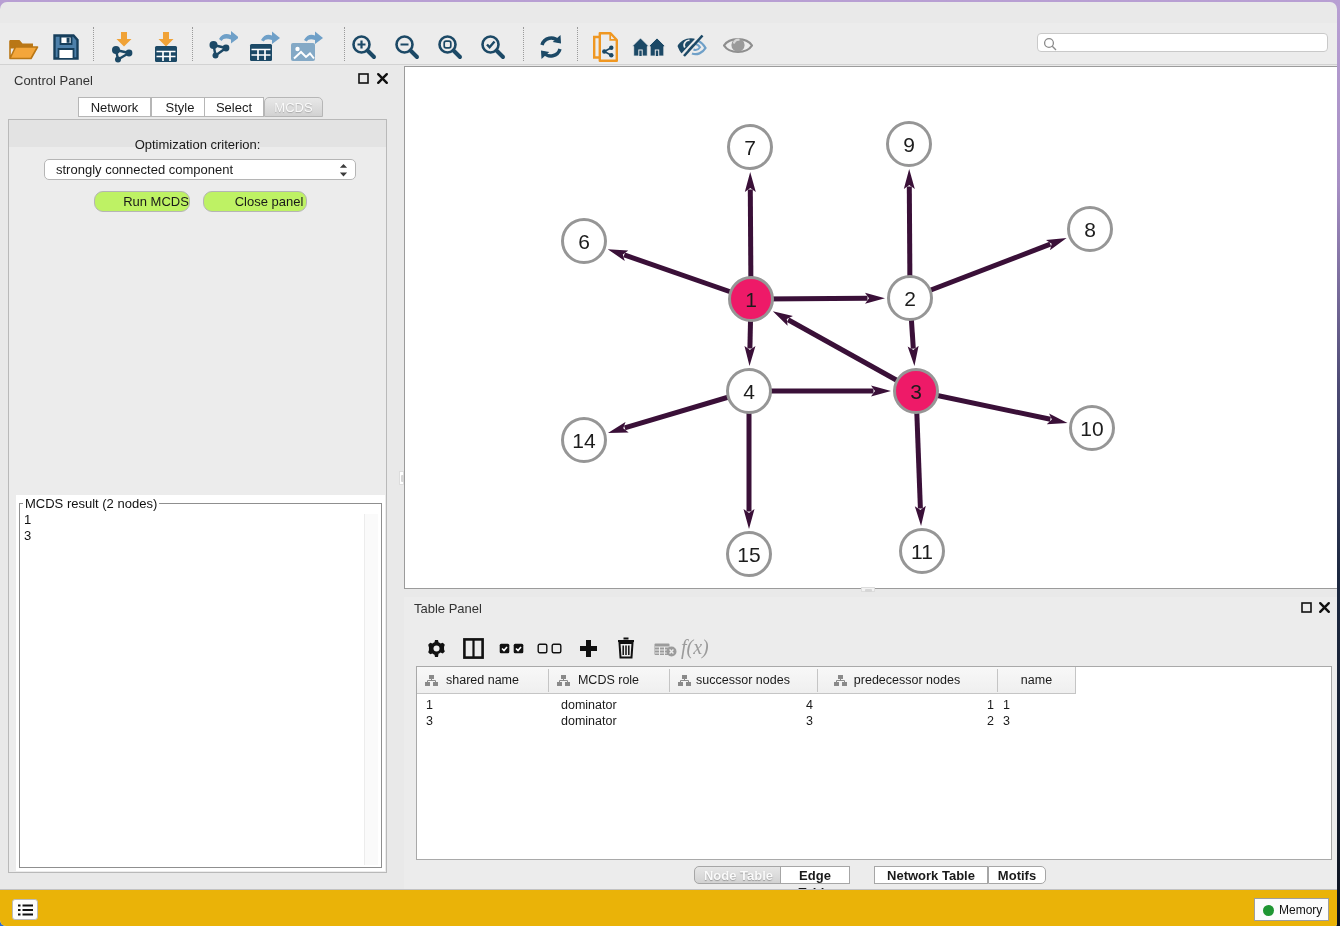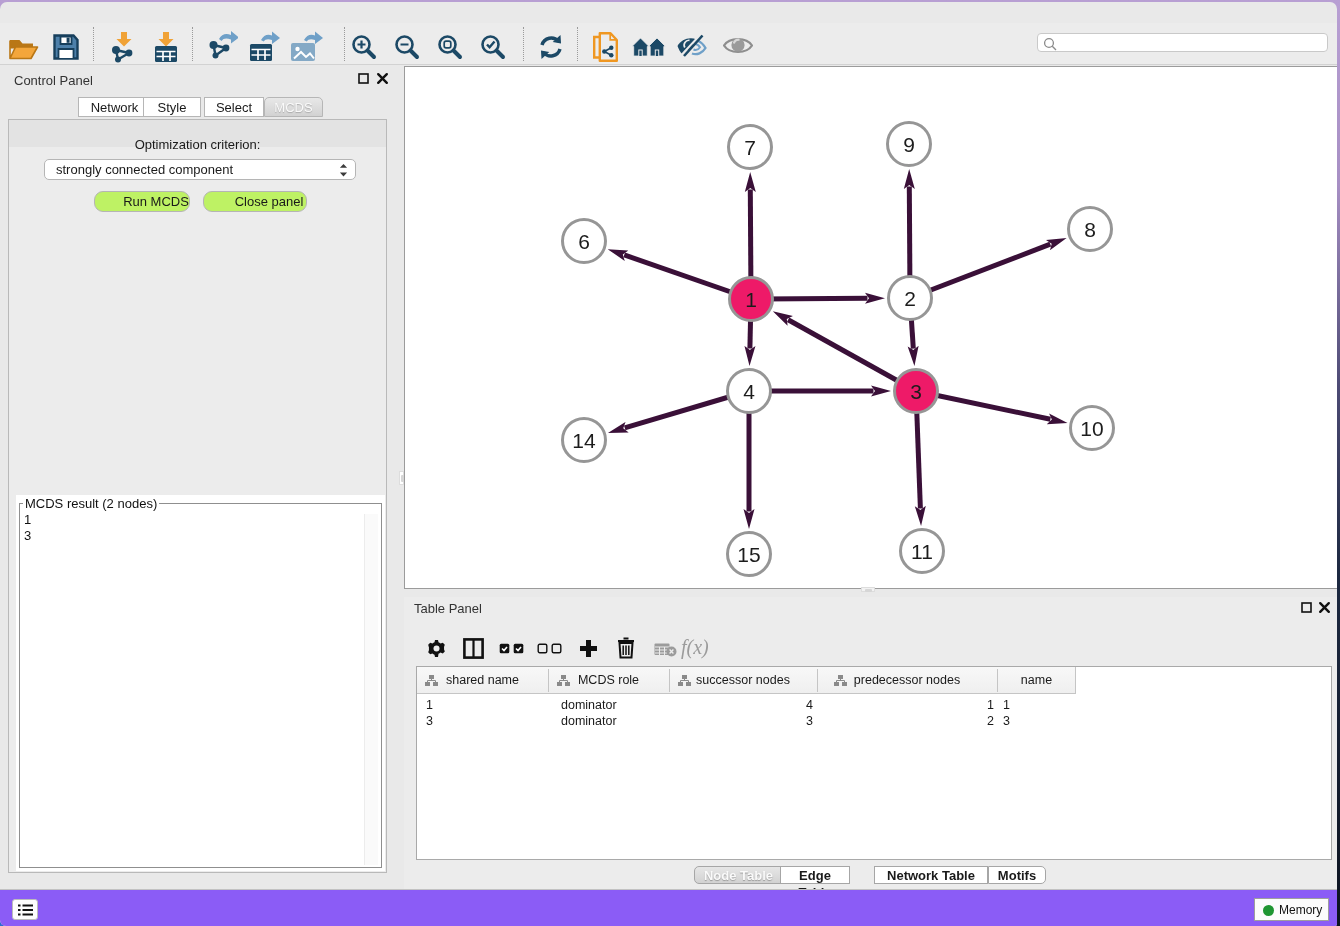--- a/index.html
+++ b/index.html
@@ -46,21 +46,21 @@
   .th { position:absolute; top:0; height:27px; line-height:27px; text-align:center;
         font-size:12.5px; color:#1a1a1a; }
   .thsep { position:absolute; top:2px; height:23px; width:0; border-left:1px solid #c5c5c5; }
   .treeic { position:absolute; top:8px; width:13px; height:11px; }
   .trow { position:absolute; left:0; width:100%; height:16px; }
   .trow span { position:absolute; font-size:12.5px; color:#1a1a1a; }
   .btab { position:absolute; top:269px; height:18px; background:#fff; border:1px solid #a6a6a6;
           font-size:13px; font-weight:bold; color:#1a1a1a; text-align:center; line-height:17px; }
   
   #statusbar { position:absolute; left:0; top:887px; width:1337px; height:37px;
-               background:#8b5cf6; border-top:1px solid #c2c2c2; }
+               background:#eab308; border-top:1px solid #c2c2c2; }
 </style>
 </head>
 <body>
 <div class="abs" style="left:-5px;top:916px;width:14px;height:14px;border-radius:50%;background:#2d6bd0;"></div>
 <div id="appwin">
   <div id="toolbar">
     <div class="tbsep" style="left:93px;"></div>
     <div class="tbsep" style="left:192px;"></div>
     <div class="tbsep" style="left:344px;"></div>
     <div class="tbsep" style="left:523px;"></div>
@@ -208,21 +208,21 @@
       <div class="abs cbtn" style="left:85px;top:71px;width:96px;">Run MCDS</div>
       <div class="abs cbtn" style="left:194px;top:71px;width:104px;">Close panel</div>
       <div class="abs" style="left:7px;top:375px;width:369px;height:376px;background:#fff;">
         <div class="abs" style="left:3px;top:8px;right:3px;bottom:3px;border:1px solid #8f8f8f;"></div>
         <div class="abs" style="left:7px;top:1px;font-size:13px;color:#111;background:#fff;padding:0 2px;">MCDS result (2 nodes)</div>
         <div class="abs" style="left:348px;top:19px;width:14px;height:351px;background:#fafafa;border-left:1px solid #ececec;"></div>
         <div class="abs" style="left:8px;top:17px;font-size:13px;color:#111;line-height:16px;">1<br>3</div>
       </div>
     </div>
     <div class="tab" style="left:78px; width:73px;">Network</div>
-    <div class="tab" style="left:143px; width:58px;">Style</div>
+    <div class="tab" style="left:151px; width:58px;">Style</div>
     <div class="tab" style="left:204px; width:60px;">Select</div>
     <div class="tab" style="left:264px; width:59px; background:linear-gradient(180deg,#e8e8e8,#d2d2d2); color:#fafafa; text-shadow:0 1px 1px #aaa; border-radius:5px 5px 0 0;">MCDS</div>
   </div>
   <div id="gwin">
     <svg class="abs" style="left:0px;top:21px;" width="931" height="505" viewBox="0 0 931 505">
       <defs>
         <marker id="arw" viewBox="0 0 20 12" refX="2.5" refY="6" markerWidth="20" markerHeight="12" markerUnits="userSpaceOnUse" orient="auto">
           <path d="M0 0.5 L20 6 L0 11.5 L4 6 z" fill="#3a1038"></path>
         </marker>
       </defs>

